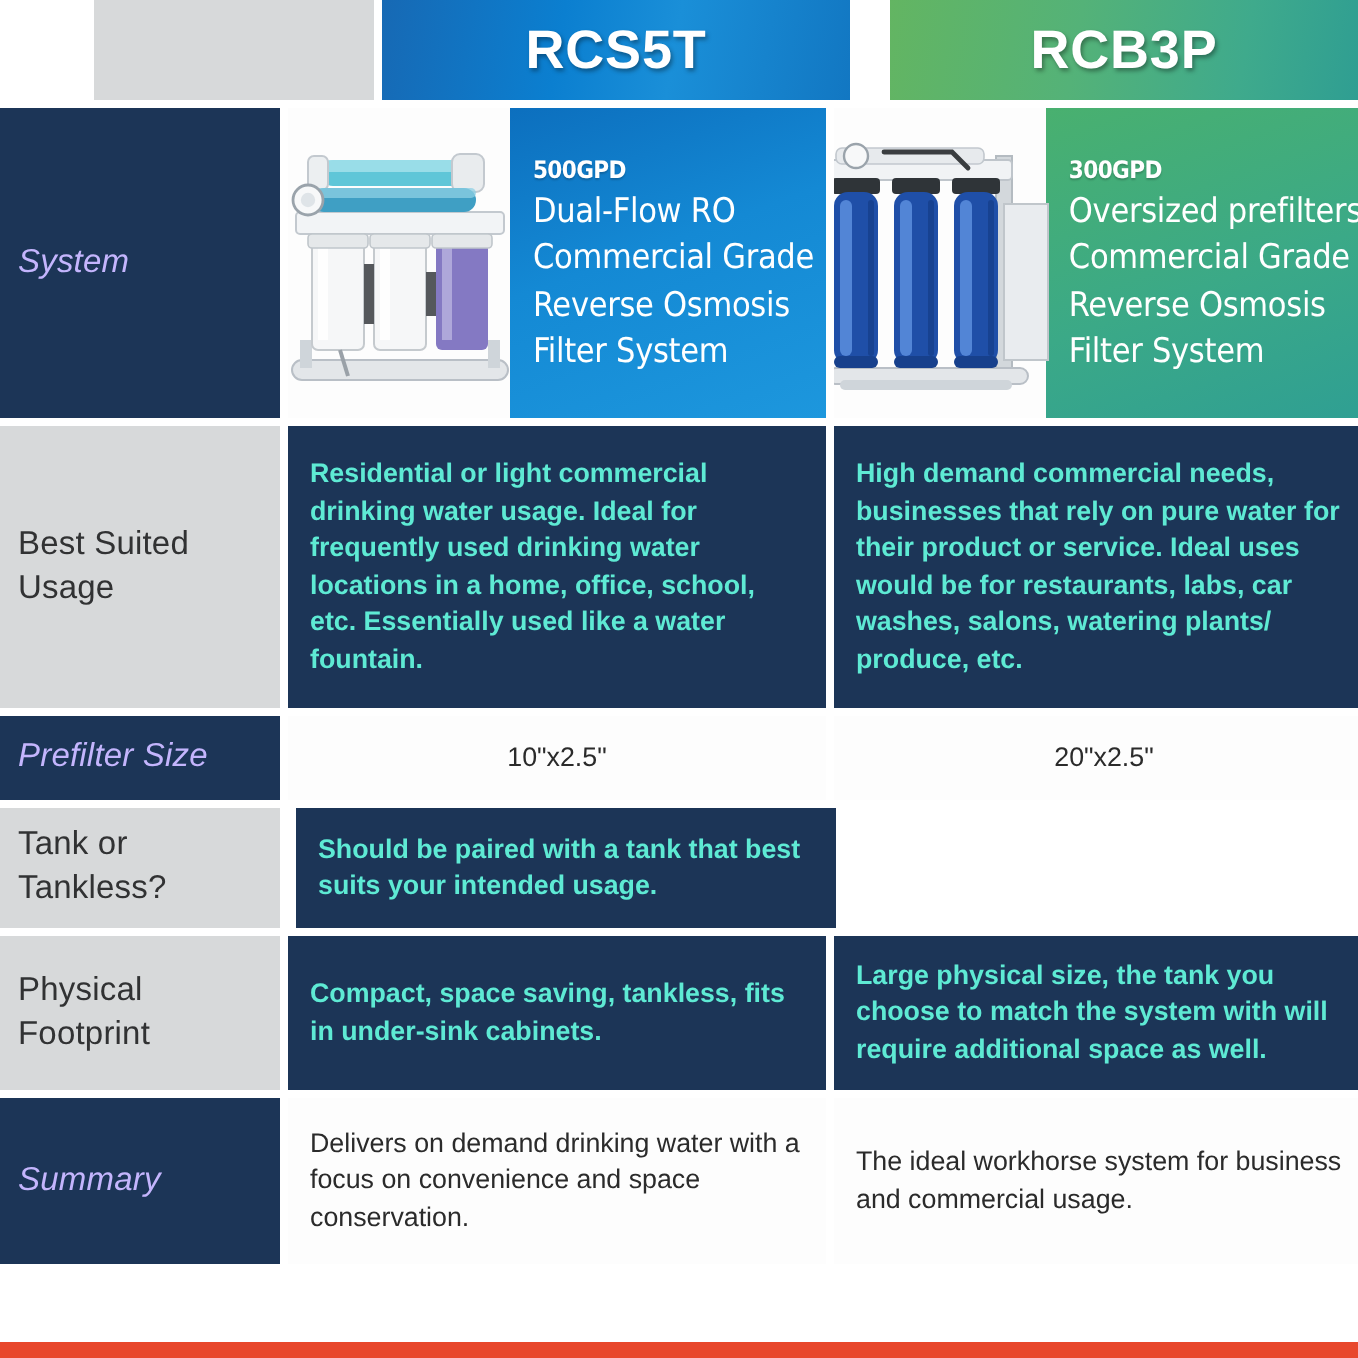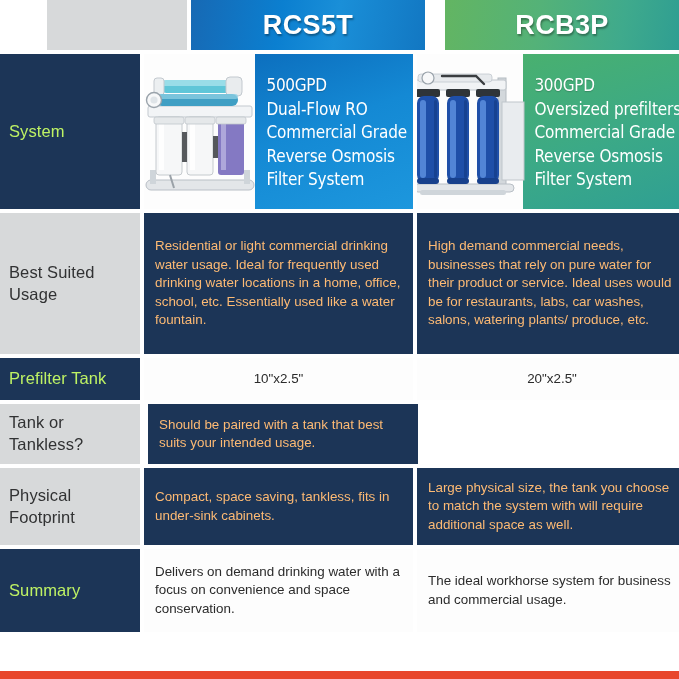--- a/index.html
+++ b/index.html
@@ -26,35 +26,36 @@
     flex: 0 0 140px;
     display: flex;
     align-items: center;
     padding: 0 8px 0 9px;
     font-size: 16.5px;
     letter-spacing: .1px;
     line-height: 1.32;
   }
   .cell-label.navy {
     background: #1c3557;
-    color: #bef264;
+    color: #c4b5fd;
+    font-style: italic;
   }
   .cell-label.grey {
     background: #d7d9da;
     color: #313233;
   }
   .cell-data {
     flex: 1 1 0;
     display: flex;
     align-items: center;
     font-size: 13.4px;
     line-height: 1.38;
     padding: 7px 11px 7px 11px;
   }
-  .cell-data.navy { background: #1c3557; color: #fdba74; font-weight: normal; }
+  .cell-data.navy { background: #1c3557; color: #5eead4; font-weight: bold; }
   .cell-data.white { background: #fdfdfd; color: #2b2b2b; }
   .cell-data.center { justify-content: center; text-align: center; font-weight: normal; }
   .col-left  { flex: 0 0 269px; }
   .col-right { flex: 0 0 270px; }
 
   .gap-v { flex: 0 0 4px; background: #ffffff; }
   .gap-h { height: 4px; background: #ffffff; width: 679px; }
 
   
   #header-row { height: 50px; padding-left: 47px; }
@@ -94,22 +95,22 @@
     padding: 13px 6px 10px 11px;
     color: #ffffff;
     display: flex;
     flex-direction: column;
     justify-content: center;
     font-family: "DejaVu Sans Condensed", "Liberation Sans", sans-serif;
   }
   .spec-panel.blue  { background: linear-gradient(160deg,#0c6fbe 0%, #1489d4 45%, #1d97dd 100%); }
   .spec-panel.green { background: linear-gradient(160deg,#49b06f 0%, #3ba987 55%, #2f9f93 100%); }
   .spec-gpd {
-    font-size: 17px;
-    font-weight: normal;
+    font-size: 12px;
+    font-weight: bold;
     letter-spacing: -.3px;
     margin-bottom: 3px;
     text-shadow: 0 1px 1px rgba(0,0,0,.2);
   }
   .spec-line {
     font-size: 17px;
     line-height: 1.36;
     letter-spacing: -.15px;
     white-space: nowrap;
   }
@@ -251,21 +252,21 @@
   <div class="row" style="height:141px">
     <div class="cell-label grey">Best Suited Usage</div>
     <div class="gap-v"></div>
     <div class="cell-data navy col-left">Residential or light commercial drinking water usage. Ideal for frequently used drinking water locations in a home, office, school, etc. Essentially used like a water fountain.</div>
     <div class="gap-v"></div>
     <div class="cell-data navy col-right">High demand commercial needs, businesses that rely on pure water for their product or service. Ideal uses would be for restaurants, labs, car washes, salons, watering plants/ produce, etc.</div>
   </div>
   <div class="gap-h"></div>
 
   <div class="row" style="height:42px">
-    <div class="cell-label navy">Prefilter Tank</div>
+    <div class="cell-label navy">Prefilter Size</div>
     <div class="gap-v"></div>
     <div class="cell-data white center col-left">10"x2.5"</div>
     <div class="gap-v"></div>
     <div class="cell-data white center col-right">20"x2.5"</div>
   </div>
   <div class="gap-h"></div>
 
   <div class="row" style="height:60px">
     <div class="cell-label grey">Tank or Tankless?</div>
     <div class="gap-v"></div>

